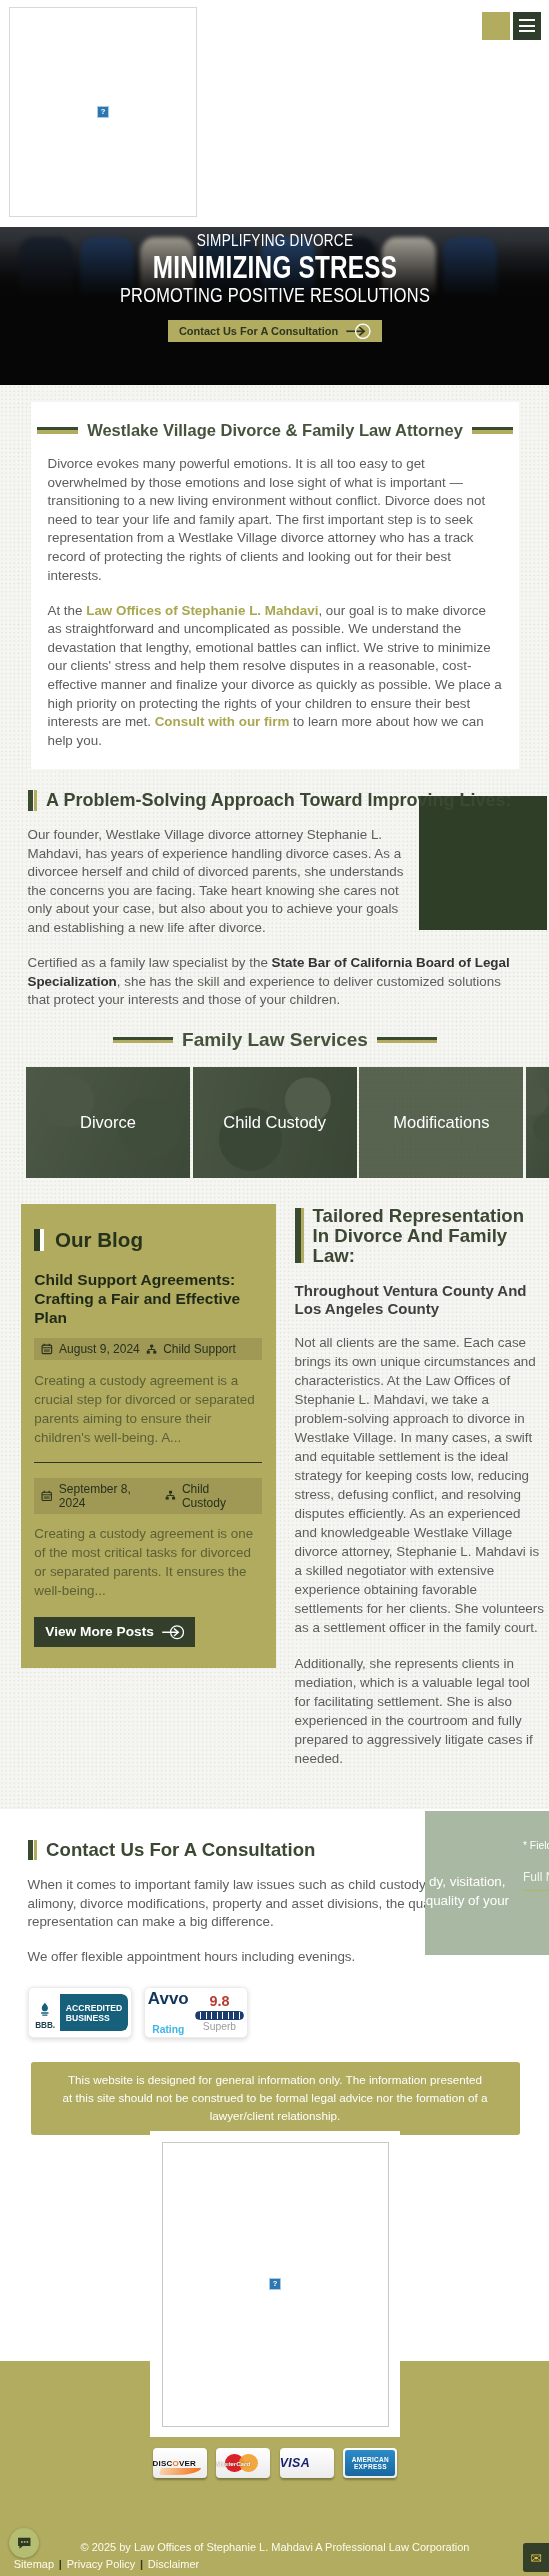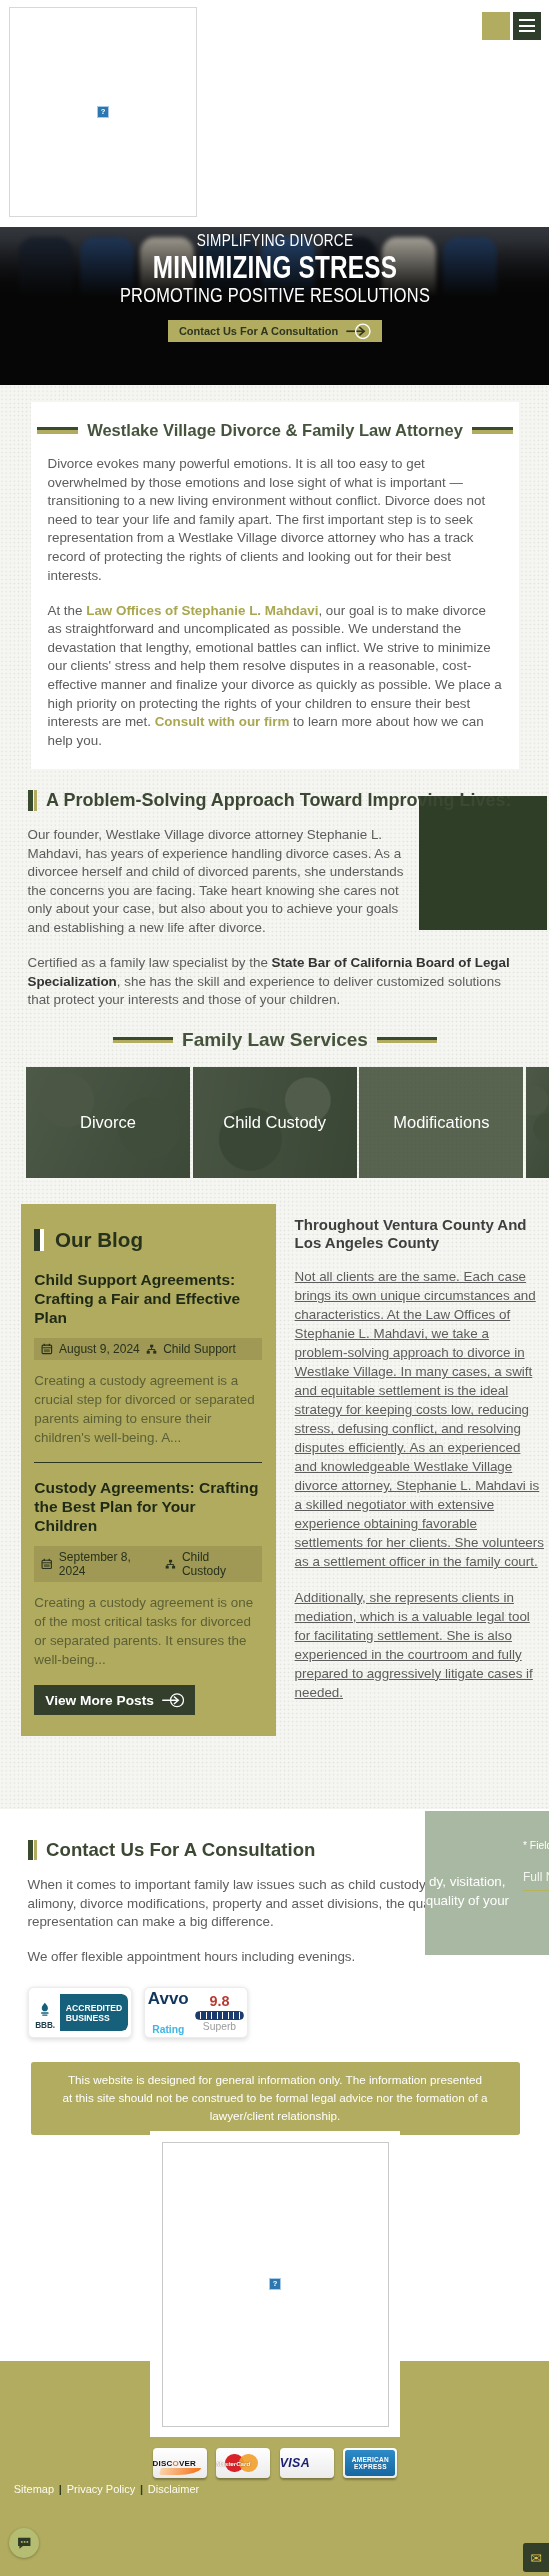--- a/index.html
+++ b/index.html
@@ -63,21 +63,21 @@
   .post-title{font-size:15.5px;font-weight:700;color:#1f2a16;line-height:1.25;margin:0 0 10.3px;cursor:pointer;}
   .meta{display:flex;align-items:center;gap:6.2px;background:rgba(0,0,0,.10);padding:4.1px 6.9px;font-size:12px;color:#27311c;margin-bottom:10.3px;}
   .excerpt{font-size:13.4px;line-height:19px;color:#5c6036;margin:0;}
   .post-divider{border:none;border-top:1px solid #2c3620;margin:15px 0;}
   .more-btn{display:inline-flex;align-items:center;gap:6.9px;background:#333f2a;color:#fff;font-size:13.7px;font-weight:700;padding:6.9px 11px;margin-top:16.5px;text-decoration:none;cursor:pointer;}
 
   .tailored{margin-left:19px;width:250px;}
   .tailored h2{position:relative;font-size:18.6px;line-height:20px;color:#3c4833;font-weight:700;margin:1.4px 0 16.5px;padding-left:18px;}
   .vbar2{position:absolute;left:0;top:2.7px;width:9px;height:55px;background:linear-gradient(90deg,#3a4a2f 0 5.5px,transparent 5.5px 6.2px,#b1ac5f 6.2px 9px);}
   .tailored h3{font-size:15px;color:#3f3f3f;font-weight:700;line-height:18px;margin:12px 0 15px;}
-  .tailored p{font-size:13.4px;line-height:19px;color:#5d5d5d;margin:0 0 16.5px;text-decoration:underline;}
+  .tailored p{font-size:13.4px;line-height:19px;color:#5d5d5d;margin:0 0 16.5px;}
 
   
   .lower{height:552px;background:#fff;position:relative;overflow:hidden;padding:30px 27.5px 0;}
   .lower .left-h{font-size:18.6px;}
   .lower p.body{width:502px;}
   .badges{display:flex;gap:12.4px;margin-top:20.6px;}
   .badge-card{width:104px;height:51px;background:#fff;border:0.7px solid #ececec;border-radius:5.5px;box-shadow:0 1.4px 4.8px rgba(0,0,0,.14);display:flex;align-items:center;justify-content:center;cursor:pointer;}
   .bbb-pill{display:flex;border-radius:6.2px;overflow:hidden;height:37px;}
   .bbb-left{width:29px;background:#fff;display:flex;flex-direction:column;align-items:center;justify-content:flex-end;gap:3px;padding-bottom:1.4px;}
   .bbb-abbr{font-size:8.2px;font-weight:800;color:#1d3c4c;}
@@ -239,21 +239,20 @@
               <rect x="1" y="10" width="4.5" height="4" fill="#27311c"></rect>
               <rect x="10.5" y="10" width="4.5" height="4" fill="#27311c"></rect>
               <path d="M8 5v3M3.2 10V8h9.6v2" fill="none" stroke="#27311c" stroke-width="1.4"></path>
             </svg>
           <span>Child Support</span>
         </div>
         <p class="excerpt">Creating a custody agreement is a crucial step for divorced or separated parents aiming to ensure their children's well-being. A...</p>
 
         <hr class="post-divider">
 
-        <h3 class="post-title">Custody Agreements: Crafting the Best Plan for Your Children</h3>
         <div class="meta">
           <svg width="11.7" height="11.7" viewBox="0 0 16 16">
               <rect x="1.5" y="3" width="13" height="11.5" rx="1.5" fill="none" stroke="#27311c" stroke-width="1.6"></rect>
               <line x1="4.5" y1="1" x2="4.5" y2="4" stroke="#27311c" stroke-width="1.6"></line>
               <line x1="11.5" y1="1" x2="11.5" y2="4" stroke="#27311c" stroke-width="1.6"></line>
               <line x1="2" y1="6.5" x2="14" y2="6.5" stroke="#27311c" stroke-width="1.3"></line>
               <rect x="4" y="8.5" width="8" height="4" fill="#27311c" opacity=".55"></rect>
             </svg>
           <span>September 8, 2024</span>
           <svg width="11" height="11" viewBox="0 0 16 16">
@@ -270,20 +269,24 @@
           <span>View More Posts</span>
           <svg width="23.4" height="16.5" viewBox="0 0 38 24">
             <line x1="2" y1="12" x2="27" y2="12" stroke="#fff" stroke-width="2.4"></line>
             <polyline points="21,6 28,12 21,18" fill="none" stroke="#fff" stroke-width="2.4"></polyline>
             <circle cx="26" cy="12" r="10.5" fill="none" stroke="#fff" stroke-width="2"></circle>
           </svg>
         </a>
       </aside>
 
       <div class="tailored">
+        <h2>
+          <span class="vbar2"></span>
+          <span>Tailored Representation In Divorce And Family Law:</span>
+        </h2>
         <h3>Throughout Ventura County And Los Angeles County</h3>
         <p>Not all clients are the same. Each case brings its own unique circumstances and characteristics. At the Law Offices of Stephanie L. Mahdavi, we take a problem-solving approach to divorce in Westlake Village. In many cases, a swift and equitable settlement is the ideal strategy for keeping costs low, reducing stress, defusing conflict, and resolving disputes efficiently. As an experienced and knowledgeable Westlake Village divorce attorney, Stephanie L. Mahdavi is a skilled negotiator with extensive experience obtaining favorable settlements for her clients. She volunteers as a settlement officer in the family court.</p>
         <p>Additionally, she represents clients in mediation, which is a valuable legal tool for facilitating settlement. She is also experienced in the courtroom and fully prepared to aggressively litigate cases if needed.</p>
       </div>
 
     </div>
   </section>
 
   <section class="lower">
     <h2 class="left-h">
@@ -342,20 +345,21 @@
       <span class="pay-card">
         <span class="visa-t">VISA</span>
       </span>
       <span class="pay-card">
         <span class="amex-in">
           <span>AMERICAN</span>
           <span>EXPRESS</span>
         </span>
       </span>
     </div>
+    <div class="copyright">© 2025 by Law Offices of Stephanie L. Mahdavi A Professional Law Corporation</div>
     <div class="flinks">
       <a>Sitemap</a><span class="sep">|</span><a>Privacy Policy</a><span class="sep">|</span><a>Disclaimer</a>
     </div>
   </footer>
 
   <div class="sage-panel">
     <span class="sage-frag1">dy, visitation,</span>
     <span class="sage-frag2">quality of your</span>
     <span class="sage-req">* Fields Required</span>
     <span class="sage-label">Full Name</span>

